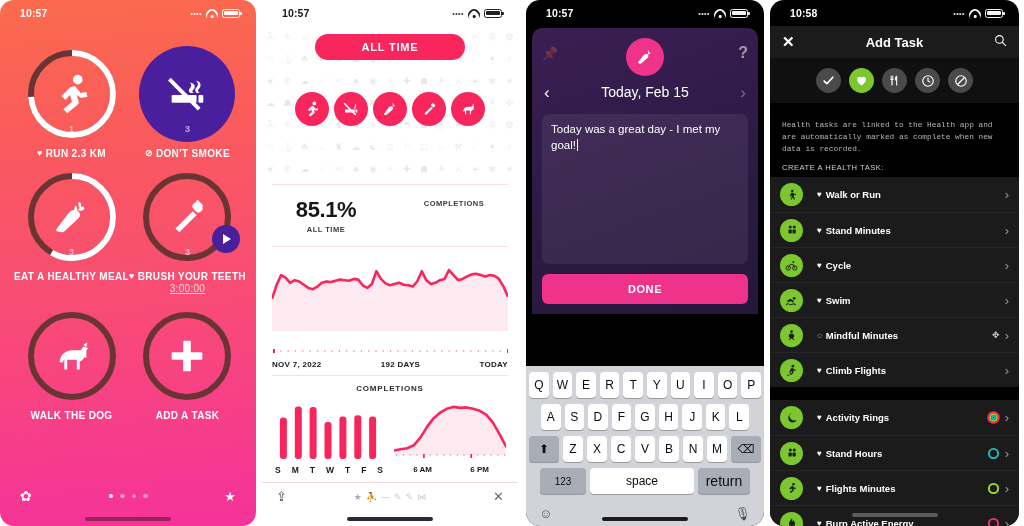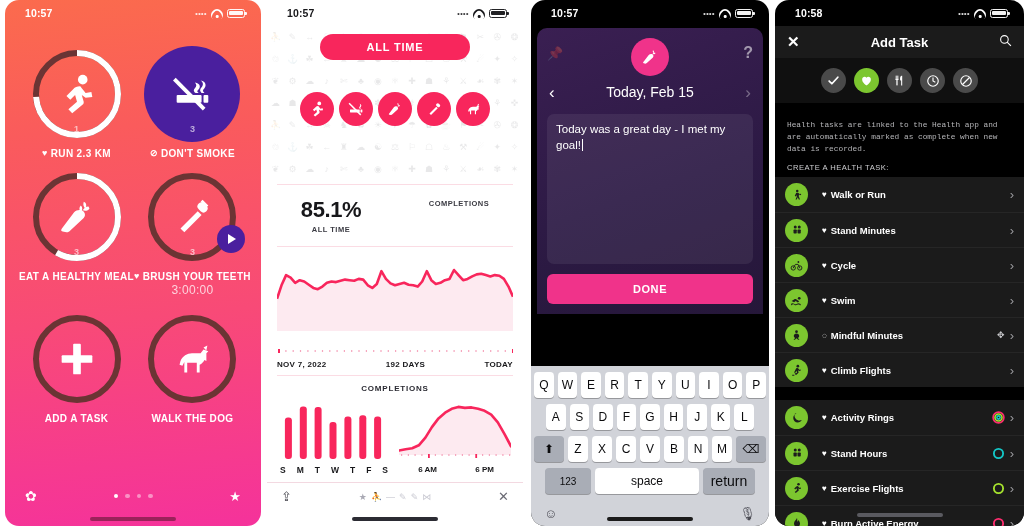--- a/index.html
+++ b/index.html
@@ -7,21 +7,20 @@
     width: 1024px; height: 526px;
     background: #ffffff;
     font-family: "Liberation Sans", sans-serif;
     overflow: hidden;
   }
   .stage {
     position: relative;
     width: 1024px; height: 478px;
     display: flex;
     background: #fff;
-    justify-content: flex-end;
   }
   .phone {
     position: relative;
     overflow: hidden;
     border-radius: 14px;
     flex: 0 0 auto;
   }
   
   .statusbar {
     height: 26px;
@@ -88,21 +87,21 @@
     background: #4a1f9e;
     display: flex; align-items: center; justify-content: center;
     position: relative;
   }
   .task-label {
     margin-top: 6px;
     font-size: 10px; font-weight: bold; letter-spacing: .35px;
     text-align: center; white-space: nowrap;
     display: flex; align-items: center; gap: 3px; justify-content: center;
   }
-  .task-sub { font-size: 12px; color: rgba(255,255,255,.75); margin-top: 1px; letter-spacing:.3px;}
+  .task-sub { font-size: 10px; color: rgba(255,255,255,.75); margin-top: 1px; letter-spacing:.3px;text-decoration:underline;}
   .heart-mini { font-size: 9px; line-height: 1; }
   .play-badge {
     position: absolute; right: 6px; top: 56px;
     width: 28px; height: 28px; border-radius: 50%;
     background: #4a1f9e;
     display: flex; align-items: center; justify-content: center;
     z-index: 5;
   }
   .play-badge span {
     width: 0; height: 0;
@@ -422,44 +421,44 @@
         <div class="task-sub">3:00:00</div>
       </div>
 
       <div class="task" style="margin-top:4px">
         <div class="ringwrap">
           <svg viewBox="0 0 96 96">
             <circle cx="48" cy="48" r="41" fill="none" stroke="#6b3434" stroke-width="6"></circle>
           </svg>
           <div class="ring-glyph">
             <svg viewBox="0 0 48 48" fill="#fff">
+                <path d="M36 14l-3 4h-9c-5 0-10 3-12 8l-1 4 3 1 2-4v11h3V28h10v10h3V30c2-1 4-3 5-5l2 1v-8l2-2z"></path>
+                <path d="M36 12l4-2-1 5z"></path>
+              </svg>
+          </div>
+        </div>
+        <div class="task-label">
+          <span>WALK THE DOG</span>
+        </div>
+      </div>
+
+      <div class="task" style="margin-top:4px">
+        <div class="ringwrap">
+          <svg viewBox="0 0 96 96">
+            <circle cx="48" cy="48" r="41" fill="none" stroke="#6b3434" stroke-width="6"></circle>
+          </svg>
+          <div class="ring-glyph">
+            <svg viewBox="0 0 48 48" fill="#fff">
                 <rect x="20" y="8" width="8" height="32" rx="1"></rect>
                 <rect x="8" y="20" width="32" height="8" rx="1"></rect>
               </svg>
           </div>
         </div>
         <div class="task-label">
           <span>ADD A TASK</span>
-        </div>
-      </div>
-
-      <div class="task" style="margin-top:4px">
-        <div class="ringwrap">
-          <svg viewBox="0 0 96 96">
-            <circle cx="48" cy="48" r="41" fill="none" stroke="#6b3434" stroke-width="6"></circle>
-          </svg>
-          <div class="ring-glyph">
-            <svg viewBox="0 0 48 48" fill="#fff">
-                <path d="M36 14l-3 4h-9c-5 0-10 3-12 8l-1 4 3 1 2-4v11h3V28h10v10h3V30c2-1 4-3 5-5l2 1v-8l2-2z"></path>
-                <path d="M36 12l4-2-1 5z"></path>
-              </svg>
-          </div>
-        </div>
-        <div class="task-label">
-          <span>WALK THE DOG</span>
         </div>
       </div>
 
     </div>
 
     <div class="p1-footer">
       <span style="font-size:14px;">✿</span>
       <span class="dots">
         <i class="on"></i>
           <i></i>
@@ -1074,21 +1073,21 @@
 
       <div class="hrow">
         <span class="bubble">
           <svg width="12" height="12" viewBox="0 0 48 48" fill="#1d1d1d">
               <circle cx="30" cy="9" r="5"></circle>
               <path d="M27 16c-3 0-5 1-7 3l-7 7 4 4 5-5 2 7-9 8 4 4 11-9c1-1 1-2 1-3l-2-7 4 3 7-1-1-5-6 1-4-5c-1-1-1-2-2-2z"></path>
             </svg>
         </span>
         <span class="hlabel">
           <span class="hmark">♥</span>
-          <span>Exercise Flights</span>
+          <span>Flights Minutes</span>
         </span>
         <span class="ringmini">
           <svg class="ring-svg-mini" viewBox="0 0 24 24" fill="none" stroke-width="3.4">
             <circle cx="12" cy="12" r="8.5" stroke="#a6e22e"></circle>
           </svg>
           <span class="chev" style="margin-left:0">›</span>
         </span>
       </div>
 
       <div class="hrow">

